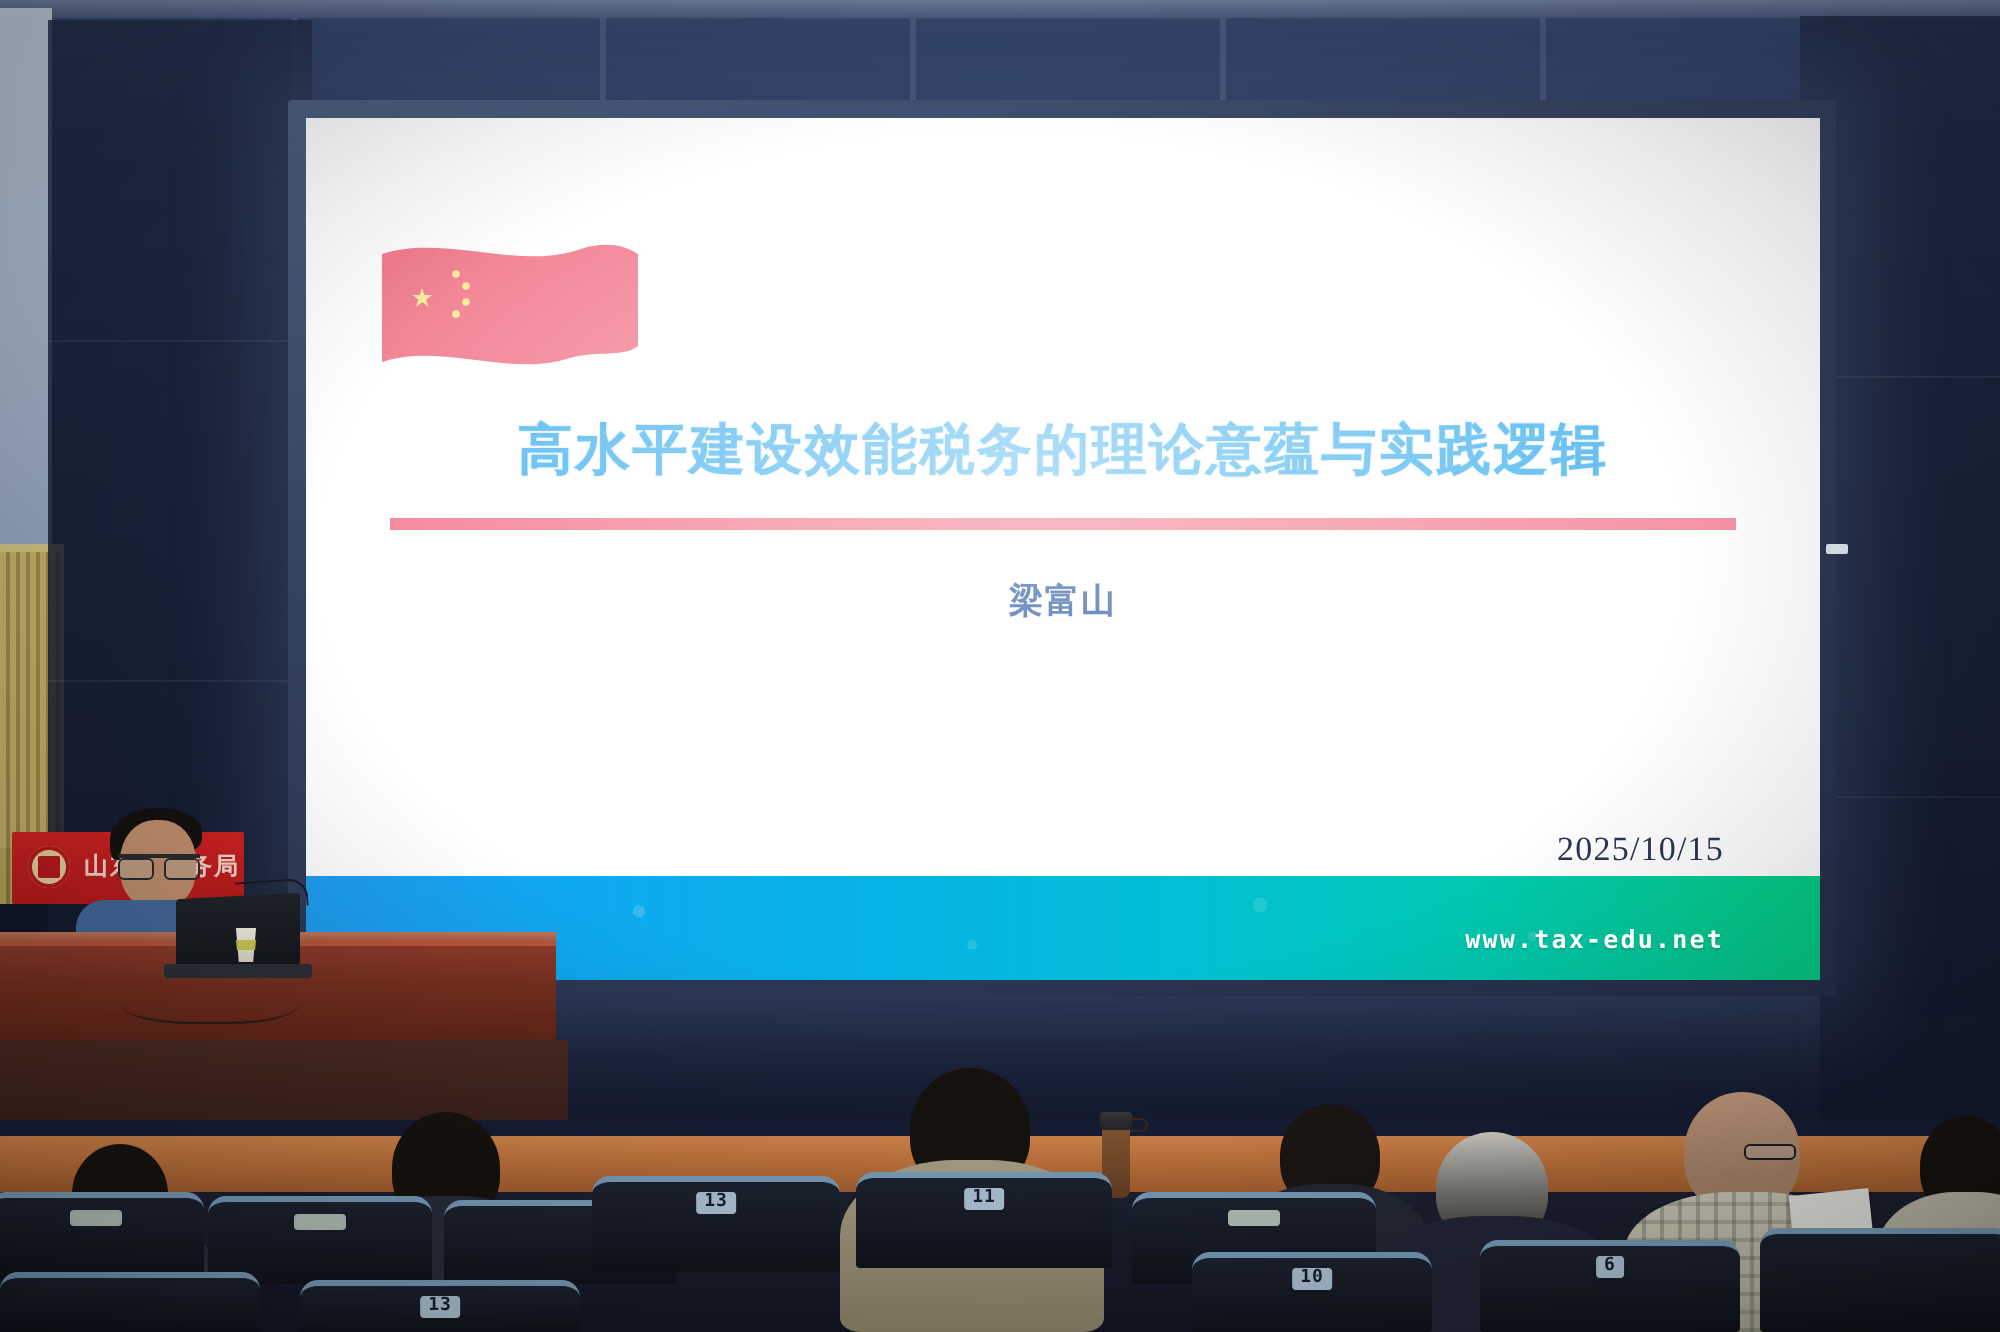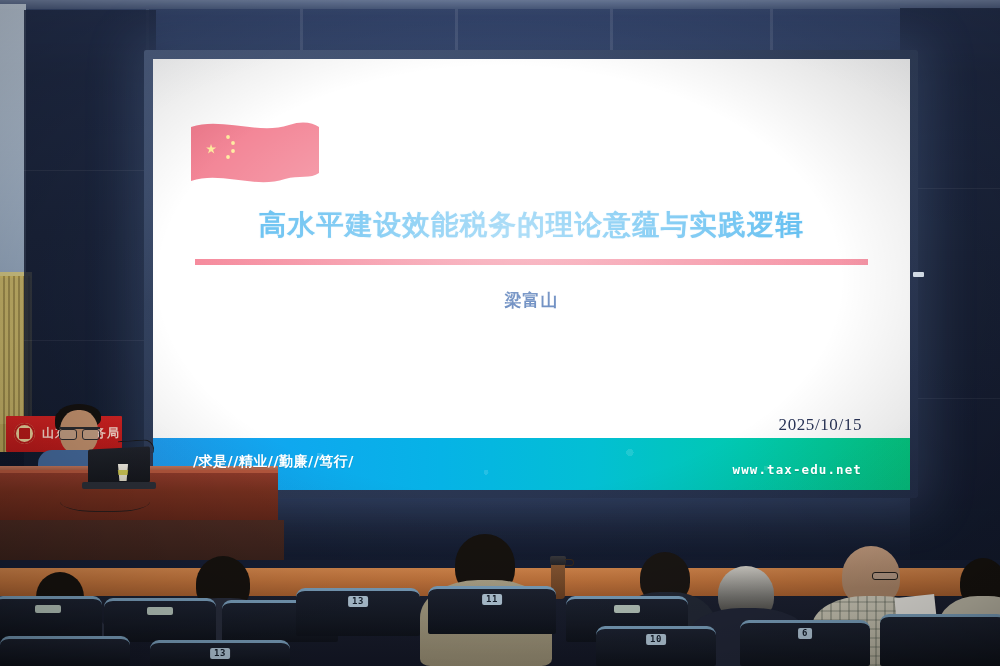--- a/index.html
+++ b/index.html
@@ -399,21 +399,20 @@
       </svg>
     </div>
 
     <div class="slide-title">高水平建设效能税务的理论意蕴与实践逻辑</div>
     <div class="title-rule"></div>
     <div class="slide-author">梁富山</div>
 
     <div class="slide-date">2025/10/15</div>
 
     <div class="slide-footer">
-      <div class="footer-slogan">/求是//精业//勤廉//笃行/</div>
       <div class="footer-url">www.tax-edu.net</div>
     </div>
 
     <div class="screen-glow"></div>
   </div>
 
   <div class="banner">
     <div class="banner-seal"></div>
     <div class="banner-text">山东省税务局</div>
   </div>

